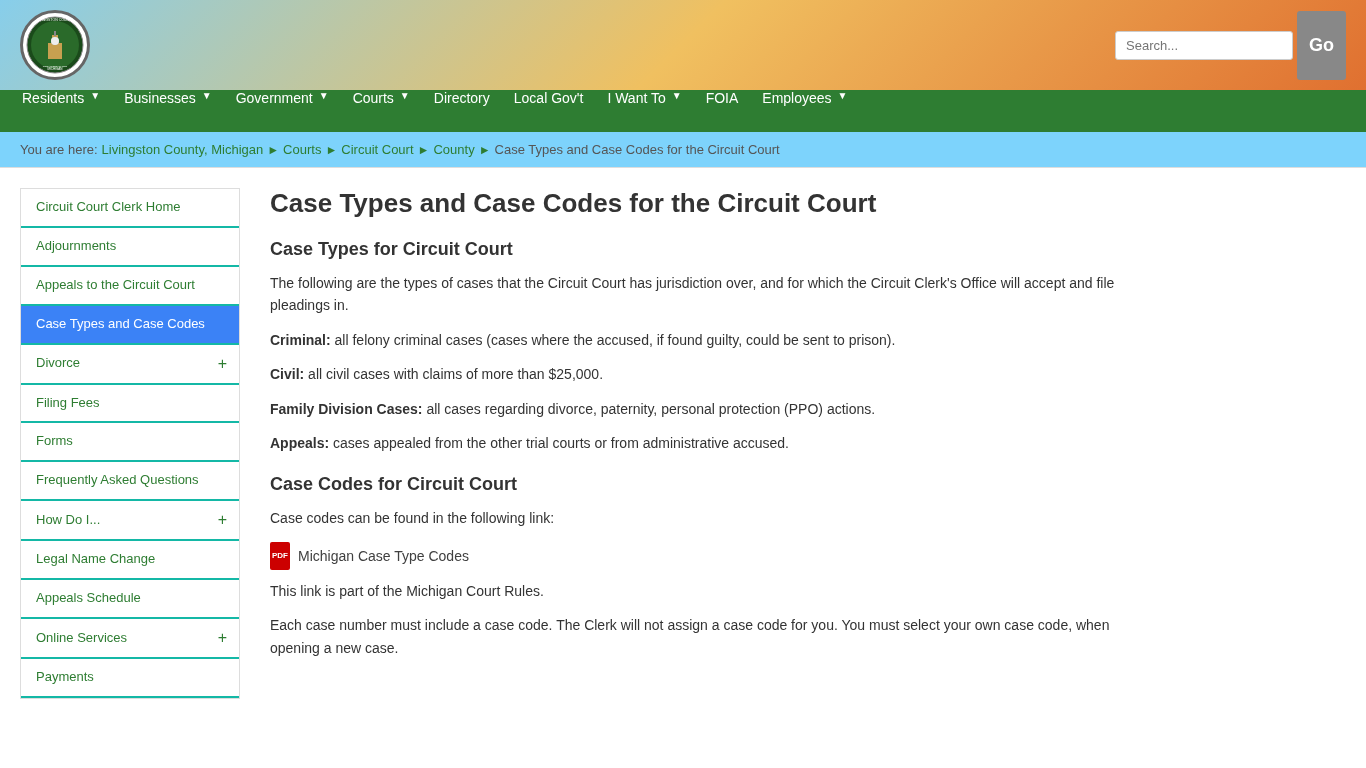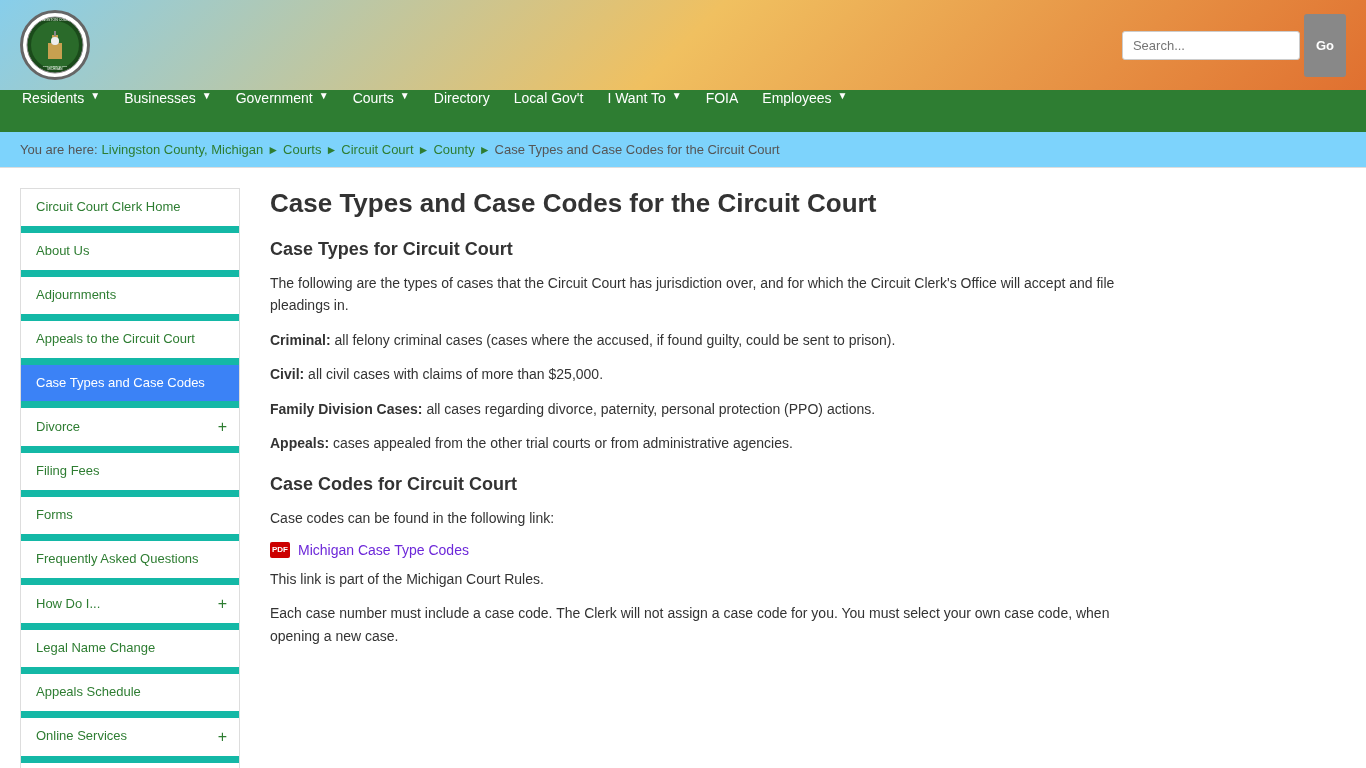--- a/index.html
+++ b/index.html
@@ -64,21 +64,21 @@
       width: 178px;
       color: #999;
     }
     .go-button {
       padding: 24px 12px;
       background: #888;
       color: #fff;
       border: none;
       border-radius: 3px;
       cursor: pointer;
-      font-size: 13px;
+      font-size: 18px;
       font-weight: bold;
     }
 
     
     .nav-bar {
       background: #2e7d32;
       display: flex;
       align-items: center;
       padding: 0 10px;
       height: 42px;
@@ -134,21 +134,21 @@
 
     
     .sidebar {
       width: 220px;
       flex-shrink: 0;
       border: 1px solid #ddd;
       background: #fff;
       align-self: flex-start;
     }
     .sidebar-item {
-      border-bottom: 7px solid #14b8a6;
+      border-bottom: 2px solid #14b8a6;
       display: flex;
       align-items: center;
       justify-content: space-between;
     }
     .sidebar-link {
       color: #2e7d32;
       text-decoration: none;
       padding: 10px 15px;
       display: block;
       flex: 1;
@@ -192,33 +192,33 @@
       font-weight: bold;
     }
     .pdf-link {
       display: flex;
       align-items: center;
       gap: 8px;
       margin: 10px 0;
     }
     .pdf-icon {
       width: 20px;
-      height: 16px;
+      height: 28px;
       background: #cc0000;
       color: #fff;
       font-size: 8px;
       display: flex;
       align-items: center;
       justify-content: center;
       font-weight: bold;
       border-radius: 2px;
       flex-shrink: 0;
     }
     .pdf-link a {
-      color: #6d28d9;
+      color: #404040;
       text-decoration: none;
       font-size: 14px;
     }
     .section-divider {
       margin: 20px 0;
     }
   </style>
 </head>
 <body>
 
@@ -298,23 +298,20 @@
   <span class="breadcrumb-current">Case Types and Case Codes for the Circuit Court</span>
 </div>
 
 <div class="main-container">
 
   <div class="sidebar">
     <div class="sidebar-item">
       <a class="sidebar-link">Circuit Court Clerk Home</a>
     </div>
     <div class="sidebar-item">
-      <a class="sidebar-link">About Us</a>
-    </div>
-    <div class="sidebar-item">
       <a class="sidebar-link">Adjournments</a>
     </div>
     <div class="sidebar-item">
       <a class="sidebar-link">Appeals to the Circuit Court</a>
     </div>
     <div class="sidebar-item active">
       <a class="sidebar-link">Case Types and Case Codes</a>
     </div>
     <div class="sidebar-item">
       <a class="sidebar-link">Divorce</a>
@@ -357,21 +354,21 @@
     <p>
       <strong>Criminal:</strong><span> all felony criminal cases (cases where the accused, if found guilty, could be sent to prison).</span>
     </p>
     <p>
       <strong>Civil:</strong><span> all civil cases with claims of more than $25,000.</span>
     </p>
     <p>
       <strong>Family Division Cases:</strong><span> all cases regarding divorce, paternity, personal protection (PPO) actions.</span>
     </p>
     <p>
-      <strong>Appeals:</strong><span> cases appealed from the other trial courts or from administrative agencies.</span>
+      <strong>Appeals:</strong><span> cases appealed from the other trial courts or from administrative accused.</span>
     </p>
 
     <div class="section-divider"></div>
 
     <h2>Case Codes for Circuit Court</h2>
     <p>Case codes can be found in the following link:</p>
 
     <div class="pdf-link">
       <div class="pdf-icon">PDF</div>
       <a href="#">Michigan Case Type Codes</a>

